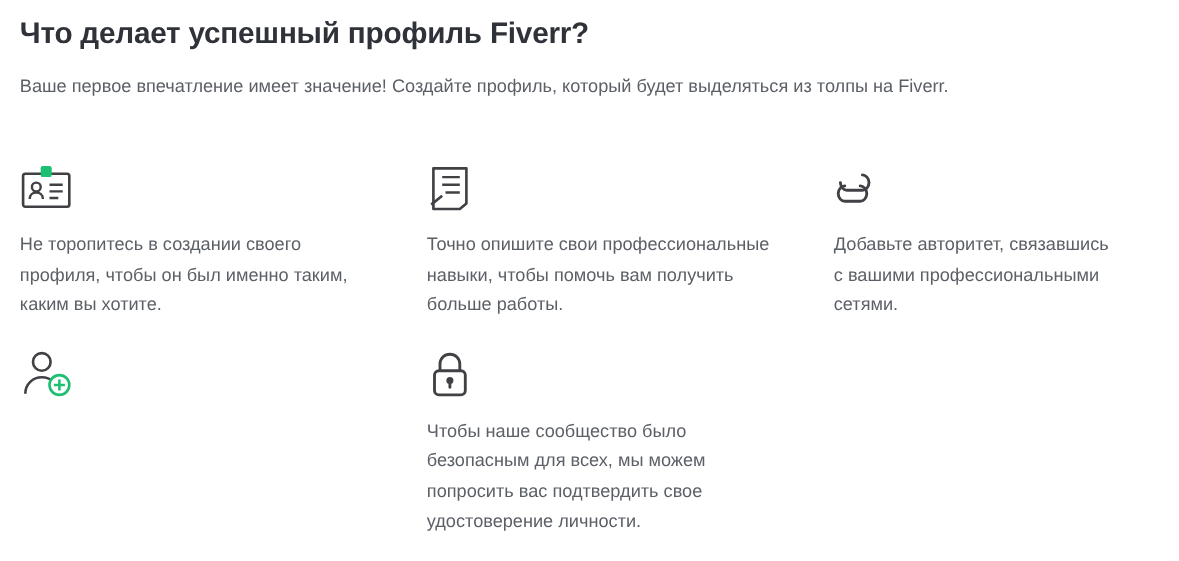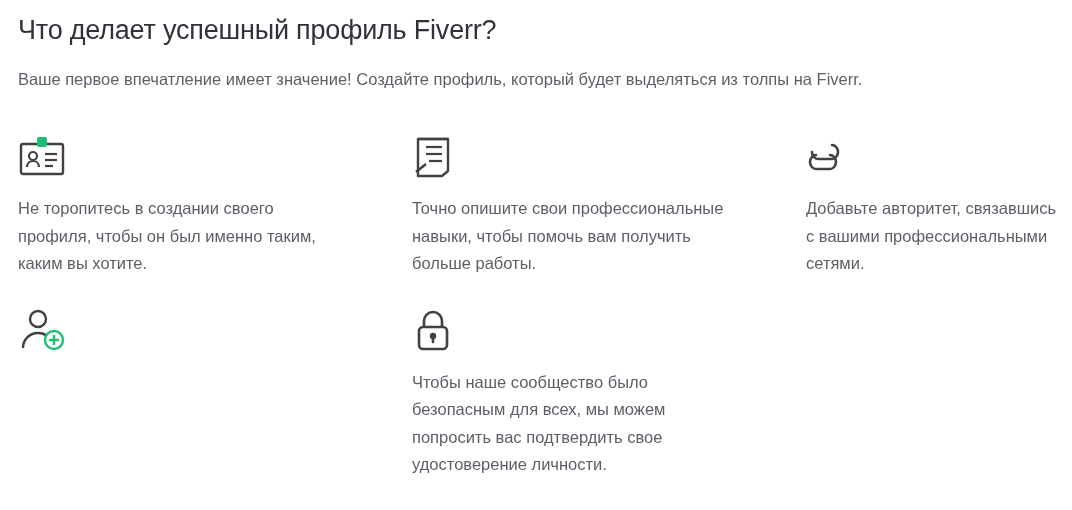--- a/index.html
+++ b/index.html
@@ -16,39 +16,38 @@
   }
   .page {
     position: relative;
     width: 1072px;
     height: 510px;
     box-sizing: border-box;
     padding: 14px 18px 0 18px;
   }
   .headline {
     font-size: 27px;
-    font-weight: normal;
+    font-weight: bold;
     color: #2f3239;
     letter-spacing: -0.2px;
     margin: 0 0 22px 0;
     line-height: 1.2;
   }
   .subhead {
     font-size: 16.5px;
     color: #5b5f66;
     font-weight: normal;
-    margin: 0 0 36px 0;
+    margin: 0 0 50px 0;
     line-height: 1.4;
   }
   .grid {
     display: grid;
     grid-template-columns: 370px 370px 312px;
     column-gap: 0px;
     row-gap: 20px;
-    gap: 24px;
   }
   .cell {
     padding-right: 55px;
     box-sizing: border-box;
   }
   .icon-wrap {
     height: 52px;
     display: flex;
     align-items: flex-end;
     margin-bottom: 16px;

